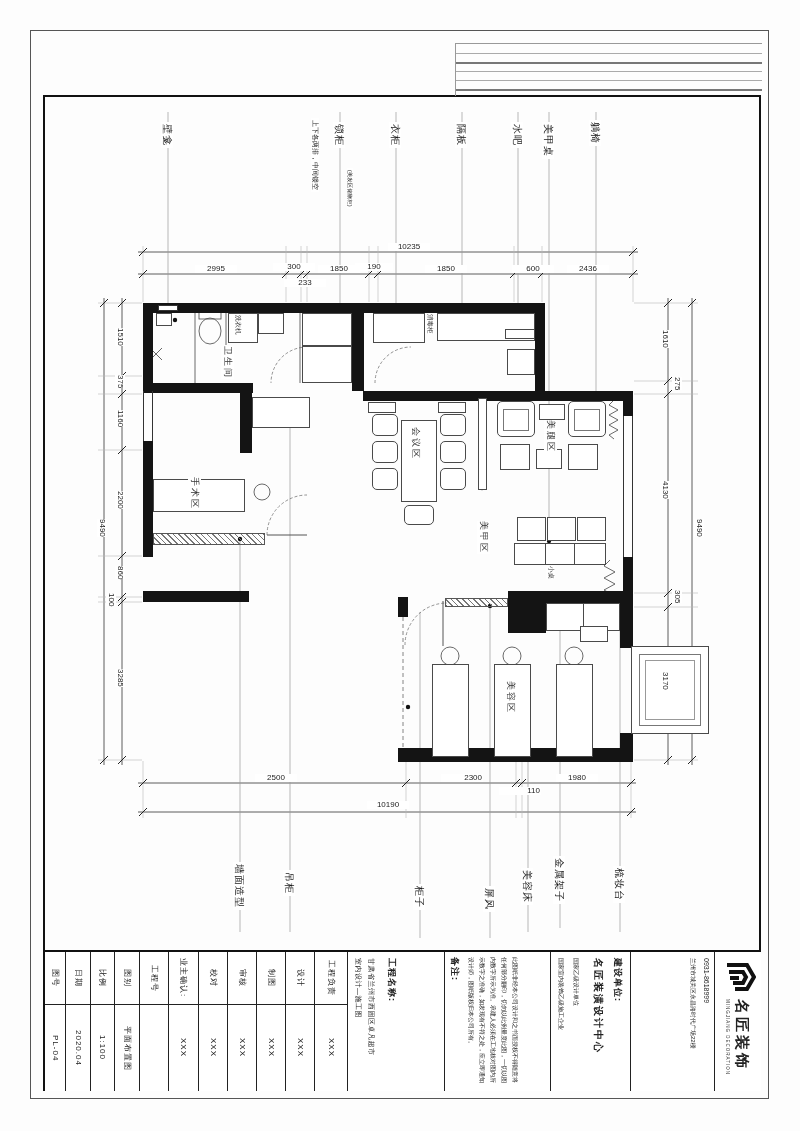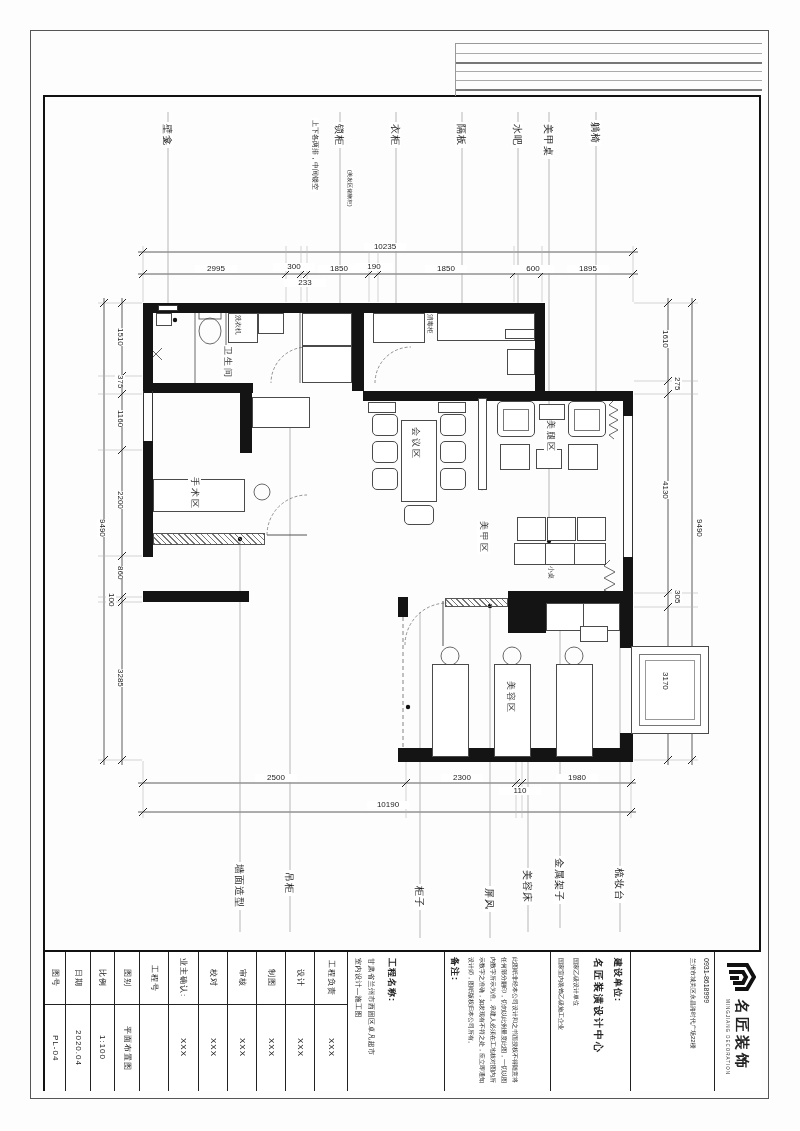--- a/index.html
+++ b/index.html
@@ -234,34 +234,34 @@
 <span class="lbl v" style="left:589px;top:120px;">躺椅</span>
 
 <span class="lbl v" style="left:233px;top:862px;">墙面造型</span>
 <span class="lbl v" style="left:283px;top:870px;">吊柜</span>
 <span class="lbl v" style="left:413px;top:884px;">柜子</span>
 <span class="lbl v" style="left:483px;top:886px;">屏风</span>
 <span class="lbl v" style="left:521px;top:868px;">美容床</span>
 <span class="lbl v" style="left:553px;top:856px;">金属架子</span>
 <span class="lbl v" style="left:613px;top:866px;">梳妆台</span>
 
-<span class="dim dimh" style="left:364px;top:243px;">10235</span>
+<span class="dim dimh" style="left:388px;top:243px;">10235</span>
 <span class="dim dimh" style="left:195px;top:265px;">2995</span>
 <span class="dim dimh" style="left:273px;top:263px;">300</span>
 <span class="dim dimh" style="left:284px;top:279px;">233</span>
 <span class="dim dimh" style="left:318px;top:265px;">1850</span>
 <span class="dim dimh" style="left:355px;top:263px;width:36px;text-align:center;">190</span>
 <span class="dim dimh" style="left:425px;top:265px;">1850</span>
 <span class="dim dimh" style="left:512px;top:265px;">600</span>
-<span class="dim dimh" style="left:567px;top:265px;">1895</span>
+<span class="dim dimh" style="left:567px;top:265px;">2436</span>
 
 <span class="dim dimh" style="left:367px;top:801px;">10190</span>
 <span class="dim dimh" style="left:255px;top:774px;">2500</span>
-<span class="dim dimh" style="left:441px;top:774px;">2300</span>
-<span class="dim dimh" style="left:499px;top:787px;">110</span>
+<span class="dim dimh" style="left:441px;top:774px;text-align:right;">2300</span>
+<span class="dim dimh" style="left:499px;top:787px;text-align:right;">110</span>
 <span class="dim dimh" style="left:556px;top:774px;">1980</span>
 
 <span class="dim v" style="left:97px;top:519px;">9490</span>
 <span class="dim v" style="left:115px;top:328px;">1510</span>
 <span class="dim v" style="left:115px;top:375px;">375</span>
 <span class="dim v" style="left:115px;top:410px;">1160</span>
 <span class="dim v" style="left:115px;top:491px;">2200</span>
 <span class="dim v" style="left:115px;top:566px;">860</span>
 <span class="dim v" style="left:106px;top:593px;">100</span>
 <span class="dim v" style="left:115px;top:669px;">3285</span>

